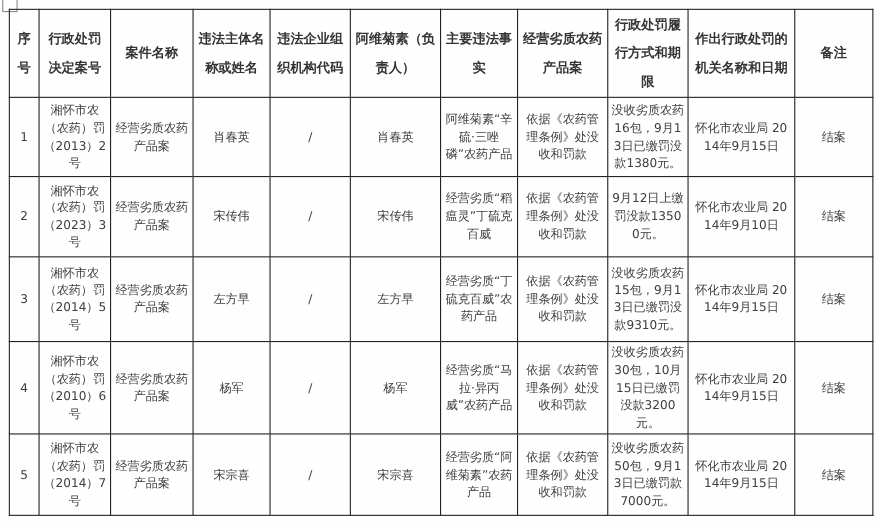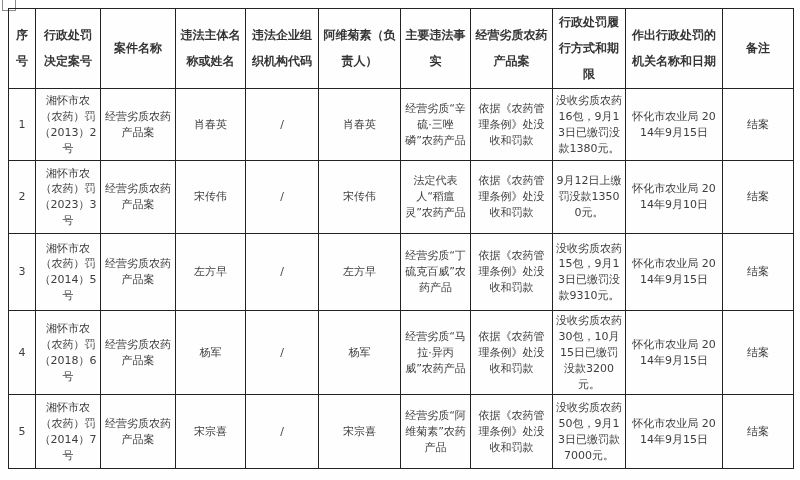--- a/index.html
+++ b/index.html
@@ -94,55 +94,55 @@
         </tr>
     </thead>
     <tbody>
         <tr class="row-0">
           <td>1</td>
           <td>湘怀市农（农药）罚（2013）2号</td>
           <td>经营劣质农药产品案</td>
           <td>肖春英</td>
           <td>/</td>
           <td>肖春英</td>
-          <td>经营劣质“辛硫·三唑磷”农药产品</td>
+          <td>阿维菊素“辛硫·三唑磷”农药产品</td>
           <td>依据《农药管理条例》处没收和罚款</td>
           <td>没收劣质农药16包，9月13日已缴罚没款1380元。</td>
           <td>怀化市农业局 2014年9月15日</td>
           <td>结案</td>
         </tr>
         <tr class="row-1">
           <td>2</td>
           <td>湘怀市农（农药）罚（2023）3号</td>
           <td>经营劣质农药产品案</td>
           <td>宋传伟</td>
           <td>/</td>
           <td>宋传伟</td>
-          <td>法定代表人“稻瘟灵”农药产品</td>
+          <td>经营劣质“稻瘟灵”丁硫克百威</td>
           <td>依据《农药管理条例》处没收和罚款</td>
           <td>9月12日上缴罚没款13500元。</td>
           <td>怀化市农业局 2014年9月10日</td>
           <td>结案</td>
         </tr>
         <tr class="row-2">
           <td>3</td>
           <td>湘怀市农（农药）罚（2014）5号</td>
           <td>经营劣质农药产品案</td>
           <td>左方早</td>
           <td>/</td>
           <td>左方早</td>
           <td>经营劣质“丁硫克百威”农药产品</td>
           <td>依据《农药管理条例》处没收和罚款</td>
           <td>没收劣质农药15包，9月13日已缴罚没款9310元。</td>
           <td>怀化市农业局 2014年9月15日</td>
           <td>结案</td>
         </tr>
         <tr class="row-3">
           <td>4</td>
-          <td>湘怀市农（农药）罚（2018）6号</td>
+          <td>湘怀市农（农药）罚（2010）6号</td>
           <td>经营劣质农药产品案</td>
           <td>杨军</td>
           <td>/</td>
           <td>杨军</td>
           <td>经营劣质“马拉·异丙威”农药产品</td>
           <td>依据《农药管理条例》处没收和罚款</td>
           <td>没收劣质农药30包，10月15日已缴罚没款3200元。</td>
           <td>怀化市农业局 2014年9月15日</td>
           <td>结案</td>
         </tr>

